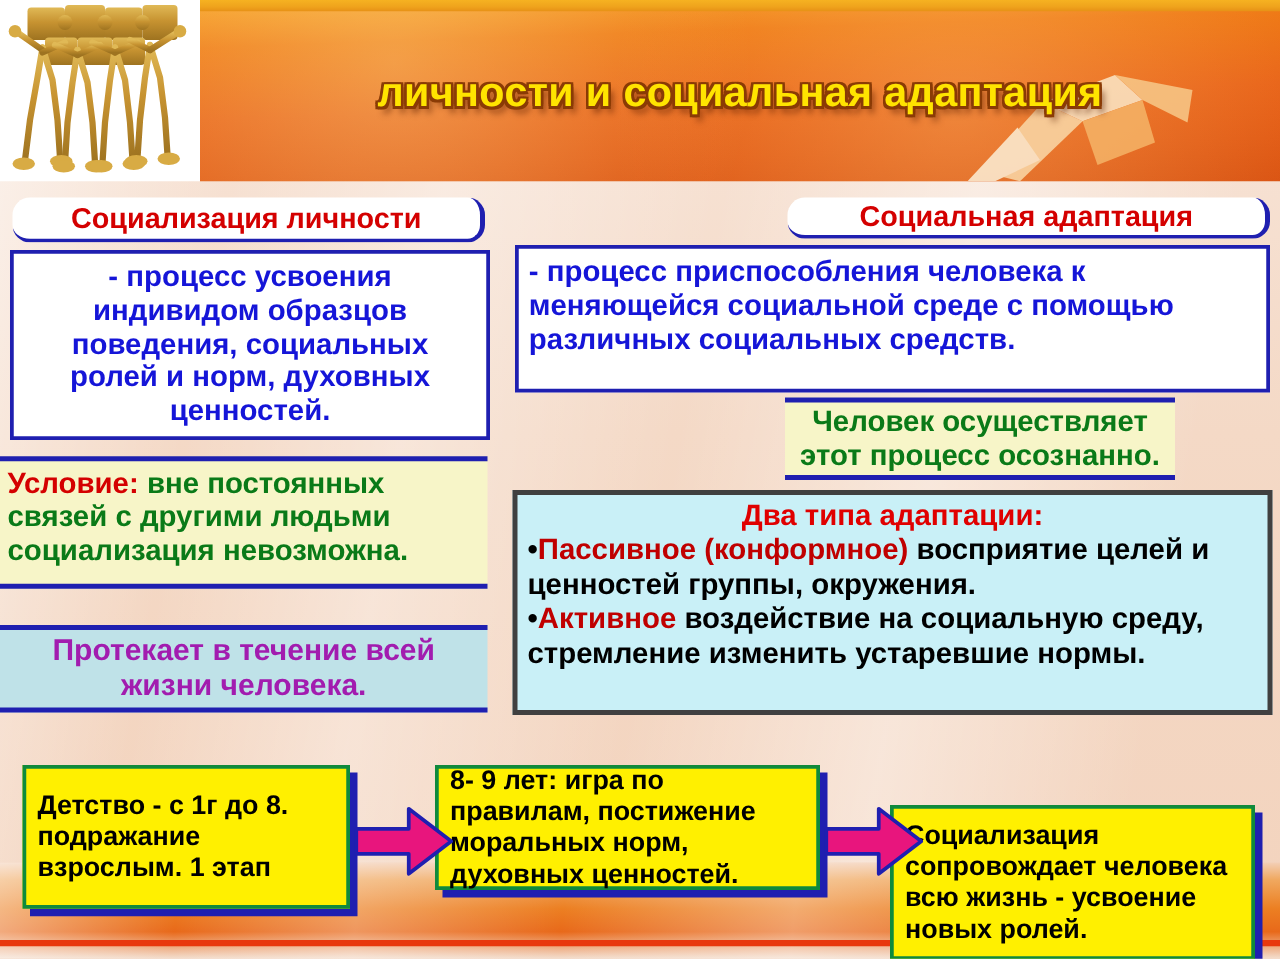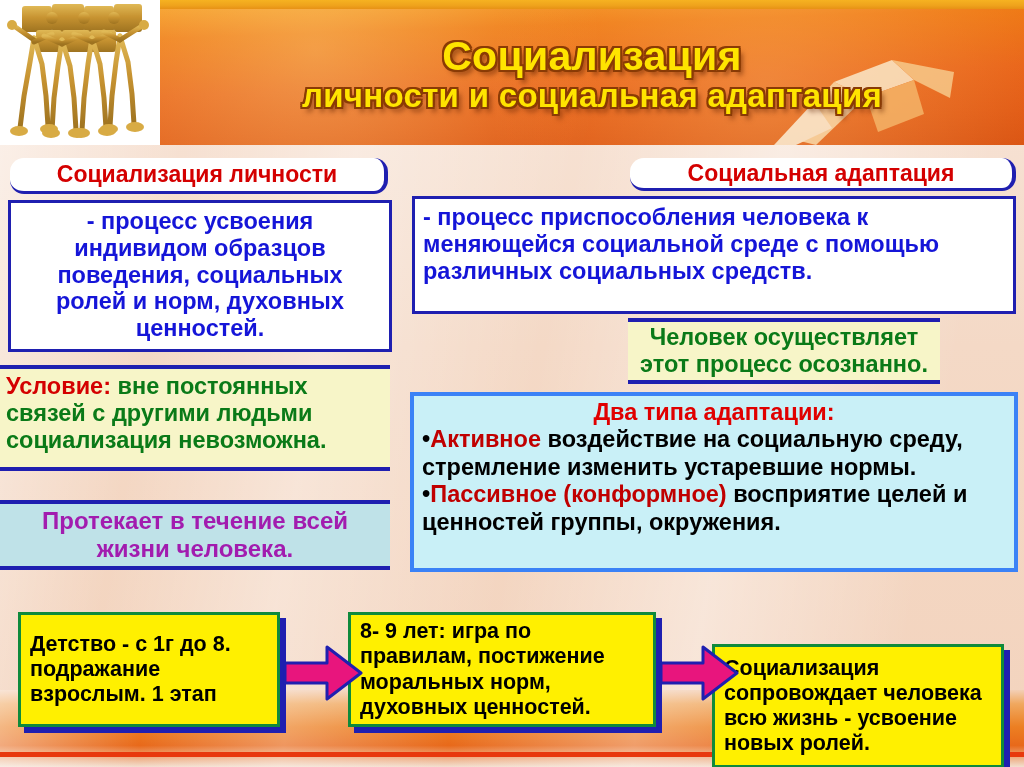--- a/index.html
+++ b/index.html
@@ -91,21 +91,21 @@
   .cyan-card{
     background:#bfe2e8;
     border-top:4px solid #1f1fb0;
     border-bottom:4px solid #1f1fb0;
     color:#a21caf;font-weight:bold;font-size:24px;line-height:1.16;
     display:flex;flex-direction:column;align-items:center;justify-content:center;
     text-align:center;padding:18px 6px;box-sizing:border-box;
   }
   .adapt-card{
     background:#c9f0f7;
-    border:4px solid #3b82f6;
+    border:4px solid #404040;
     color:#000000;font-weight:bold;font-size:23.5px;line-height:1.165;
     padding:3px 8px 4px 8px;box-sizing:border-box;
   }
   .adapt-title{color:#e00000;text-align:center;display:block;}
   .kw{color:#c00000;}
 
   
   .flow-box{
     position:absolute;z-index:7;box-sizing:border-box;
     background:#fff000;
@@ -187,21 +187,20 @@
     <svg class="header-ribbon" viewBox="0 0 230 103" aria-hidden="true">
       <g opacity="0.85">
         <polygon points="10,95 60,40 92,55 42,103" fill="#f9d9a8"></polygon>
         <polygon points="60,40 118,18 140,38 92,55" fill="#fbe8c8"></polygon>
         <polygon points="118,18 180,30 176,56 140,38" fill="#f7c98a"></polygon>
         <polygon points="92,55 140,38 150,72 104,90" fill="#f5b468"></polygon>
         <polygon points="0,103 40,60 58,86 22,103" fill="#fcefd6"></polygon>
       </g>
     </svg>
     <div class="header-title">
-      <span class="ln1">Социализация</span>
       <span class="ln2">личности и социальная адаптация</span>
     </div>
   </div>
 </div>
 
 <div class="box title-card" style="left:10px;top:158px;width:378px;height:36px;">Социализация личности</div>
 
 <div class="box white-card" style="left:8px;top:200px;width:384px;height:152px;text-align:center;">- процесс усвоения индивидом образцов поведения, социальных ролей и норм, духовных ценностей.</div>
 
 <div class="box yellow-card" style="left:0px;top:365px;width:390px;height:106px;">
@@ -213,32 +212,32 @@
 
 <div class="box title-card" style="left:630px;top:158px;width:386px;height:33px;">Социальная адаптация</div>
 
 <div class="box white-card" style="left:412px;top:196px;width:604px;height:118px;text-align:left;">- процесс приспособления человека к меняющейся социальной среде с помощью различных социальных средств.</div>
 
 <div class="box yellow-card" style="left:628px;top:318px;width:312px;height:66px;text-align:center;display:flex;align-items:center;justify-content:center;">Человек осуществляет этот процесс осознанно.</div>
 
 <div class="box adapt-card" style="left:410px;top:392px;width:608px;height:180px;">
   <span class="adapt-title">Два типа адаптации:</span>
   <div>
+    <span>•</span><span class="kw">Пассивное (конформное)</span><span> восприятие целей и ценностей группы, окружения.</span>
+  </div>
+  <div>
     <span>•</span><span class="kw">Активное</span><span> воздействие на социальную среду, стремление изменить устаревшие нормы.</span>
-  </div>
-  <div>
-    <span>•</span><span class="kw">Пассивное (конформное)</span><span> восприятие целей и ценностей группы, окружения.</span>
   </div>
 </div>
 
 <div class="flow-box" style="left:18px;top:612px;width:262px;height:115px;display:flex;align-items:center;">Детство - с 1г до 8. подражание взрослым. 1 этап</div>
 
 <svg class="arrow" style="left:283px;top:645px;" width="80" height="56" viewBox="0 0 80 56" aria-hidden="true">
   <polygon points="2,18 44,18 44,2 78,28 44,54 44,38 2,38" fill="#e8157d" stroke="#1f1fb0" stroke-width="3" stroke-linejoin="round"></polygon>
 </svg>
 
-<div class="flow-box" style="left:348px;top:612px;width:308px;height:115px;display:flex;align-items:center;">8- 9 лет: игра по правилам, постижение моральных норм, духовных ценностей.</div>
+<div class="flow-box" style="left:348px;top:612px;width:308px;height:100px;display:flex;align-items:center;">8- 9 лет: игра по правилам, постижение моральных норм, духовных ценностей.</div>
 
 <svg class="arrow" style="left:659px;top:645px;" width="80" height="56" viewBox="0 0 80 56" aria-hidden="true">
   <polygon points="2,18 44,18 44,2 78,28 44,54 44,38 2,38" fill="#e8157d" stroke="#1f1fb0" stroke-width="3" stroke-linejoin="round"></polygon>
 </svg>
 
 <div class="flow-box" style="left:712px;top:606px;width:292px;height:124px;display:flex;align-items:center;margin-top:38px;">Социализация сопровождает человека всю жизнь - усвоение новых ролей.</div>
 
 </body></html>

